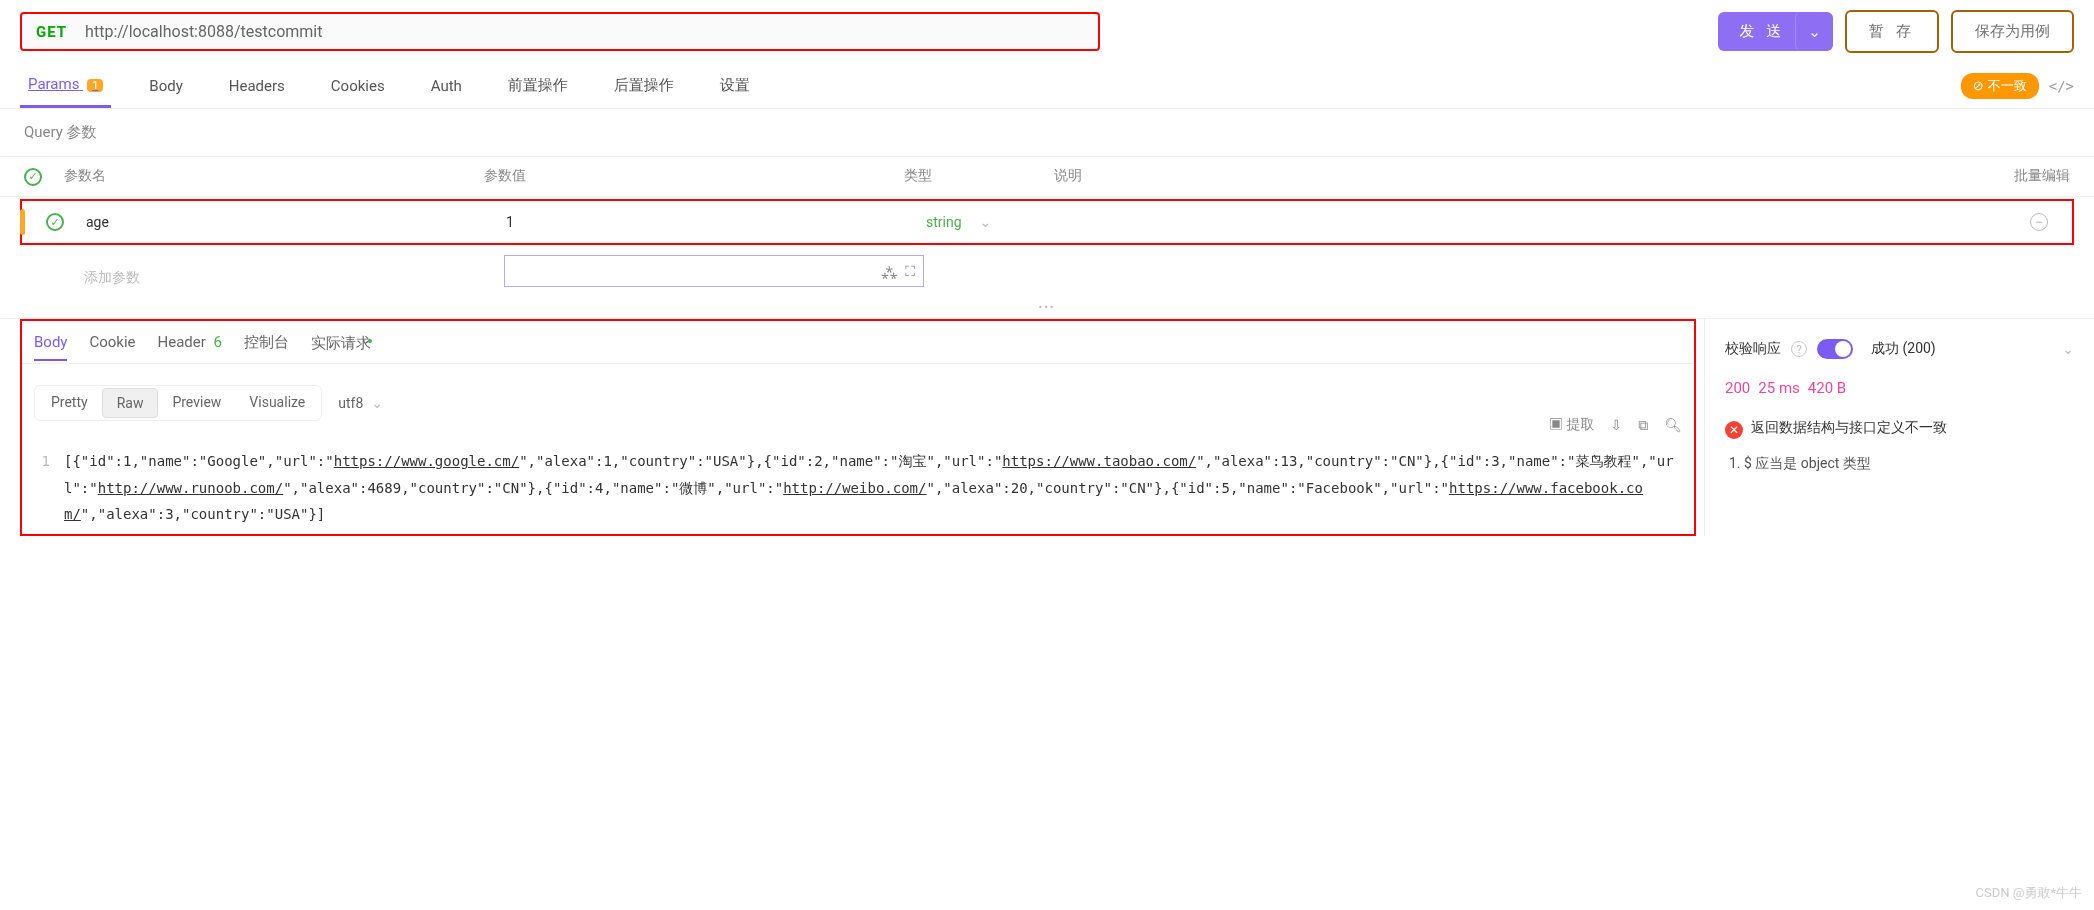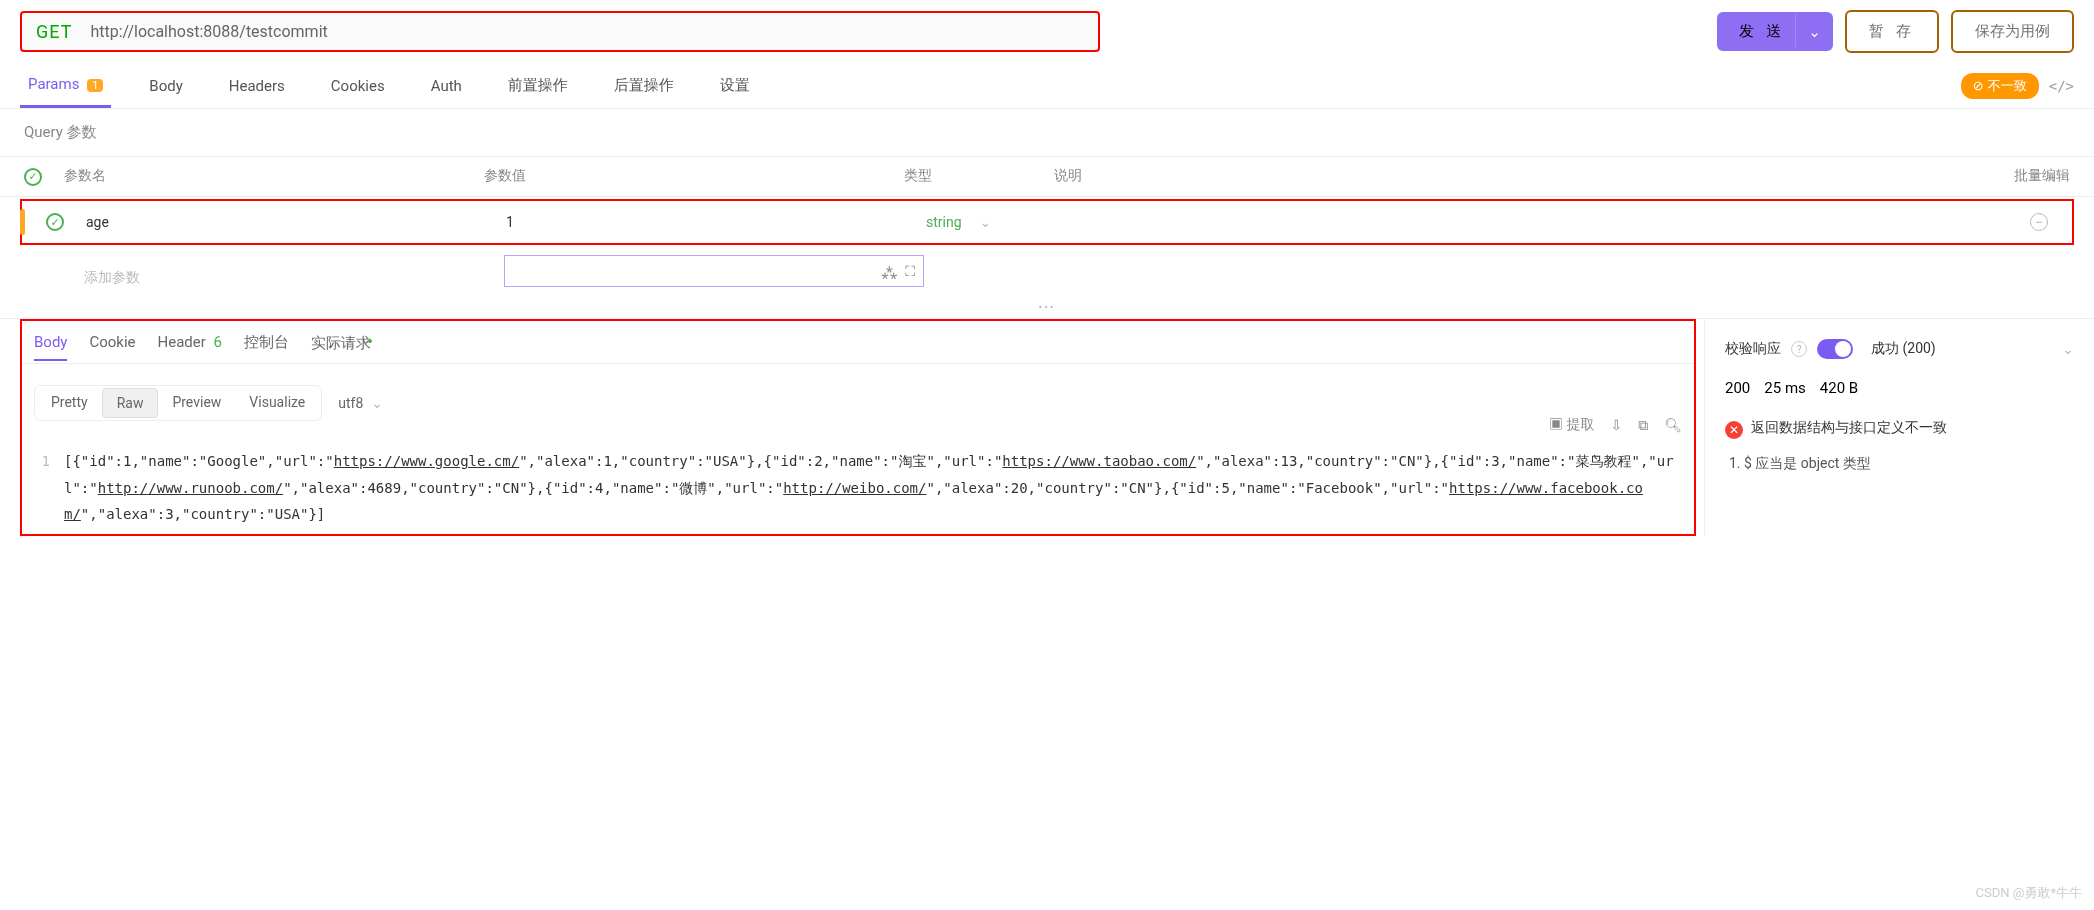--- a/index.html
+++ b/index.html
@@ -20,41 +20,42 @@
       align-items: center;
       flex: 1;
       border: 2px solid #ff0000;
       border-radius: 4px;
       padding: 8px 14px;
       background: #fafafa;
       max-width: 1080px;
     }
     .method-label {
       color: #00aa00;
-      font-weight: 400;
-      font-size: 18px;
+      font-weight: 700;
+      font-size: 15px;
       margin-right: 18px;
       letter-spacing: 1px;
     }
     .url-text { color: #666; font-size: 16px; }
     .btn {
       padding: 10px 22px;
       border-radius: 6px;
       font-size: 15px;
       cursor: pointer;
       border: 2px solid #a16207;
       background: #fff;
       color: #737373;
       white-space: nowrap;
     }
     .btn-primary {
       background: #8e6ef2;
-      color: #000000;
+      color: #ffffff;
       border: none;
       letter-spacing: 4px;
+      font-family: Liberation Serif, serif;
     }
     .btn-dropdown {
       background: #8e6ef2;
       color: #fff;
       border: none;
       padding: 10px 12px;
       border-left: 1px solid rgba(255,255,255,0.2);
       margin-left: -12px;
     }
     .btn-group { display: flex; margin-left: auto; gap: 0; }
@@ -69,20 +70,21 @@
     .tab {
       padding: 12px 8px;
       cursor: pointer;
       color: #555;
       font-size: 15px;
       position: relative;
     }
     .tab.active {
       color: #7c5cf0;
       border-bottom: 3px solid #7c5cf0;
+      text-decoration: underline;
     }
     .tab-badge {
       background: #ffa726;
       color: #fff;
       border-radius: 4px;
       padding: 0 5px;
       font-size: 11px;
       margin-left: 4px;
     }
     .tab-count { color: #4caf50; margin-left: 4px; }
@@ -239,21 +241,21 @@
     }
     .toggle::after {
       content: ''; position: absolute; right: 2px; top: 2px;
       width: 16px; height: 16px; background: #fff; border-radius: 50%;
     }
     .help-icon {
       width: 16px; height: 16px; border: 1px solid #ccc; border-radius: 50%;
       display: inline-flex; align-items: center; justify-content: center;
       color: #bbb; font-size: 11px;
     }
-    .status-row { color: #000000; padding: 12px 0; font-size: 15px; display: flex; gap: 14px; }
+    .status-row { color: #ec4899; padding: 12px 0; font-size: 15px; display: flex; gap: 8px; }
     .error-row { display: flex; gap: 8px; padding: 10px 0; align-items: flex-start; }
     .error-icon {
       width: 18px; height: 18px; background: #f44336; border-radius: 50%;
       color: #fff; display: inline-flex; align-items: center; justify-content: center;
       font-size: 12px; flex-shrink: 0; margin-top: 2px;
     }
     .error-list { padding: 6px 0 0 4px; color: #555; }
     .watermark {
       position: fixed;
       right: 12px;

